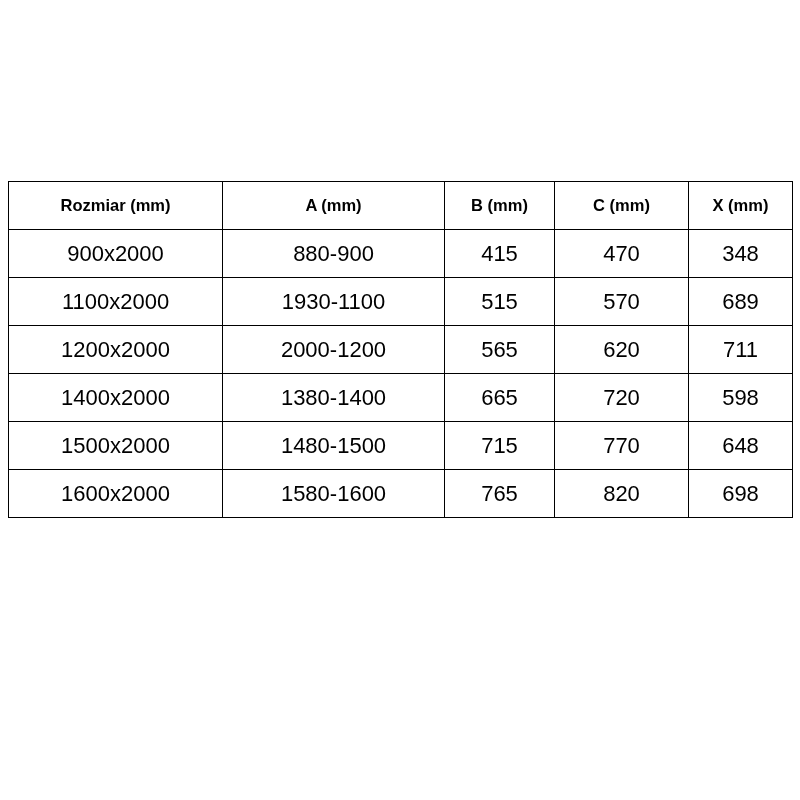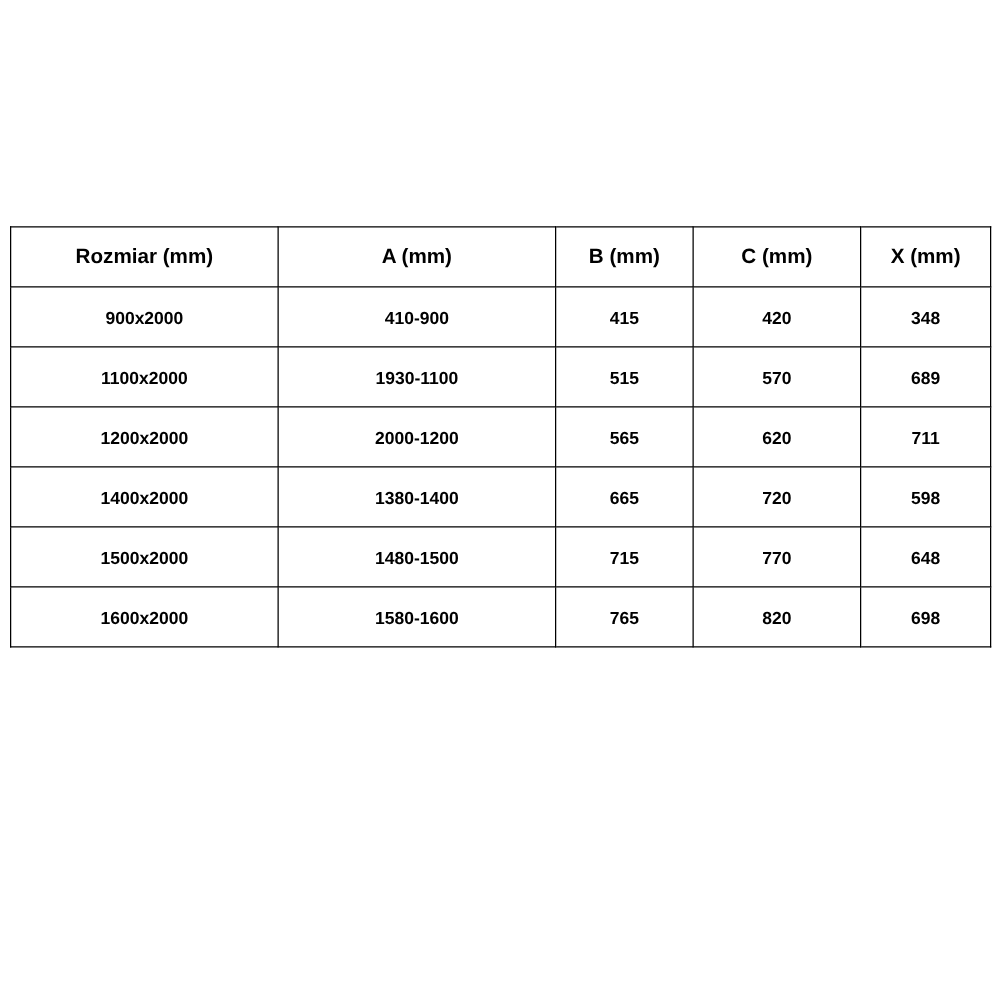--- a/index.html
+++ b/index.html
@@ -28,22 +28,22 @@
   table.spec {
     border-collapse: collapse;
     width: 784px;
     table-layout: fixed;
   }
   table.spec td {
     border: 1px solid #000000;
     height: 48px;
     text-align: center;
     vertical-align: middle;
-    font-size: 14px;
-    font-weight: bold;
+    font-size: 22px;
+    font-weight: normal;
     color: #000000;
     padding: 0 2px;
     box-sizing: border-box;
   }
   table.spec tr.header td {
     font-size: 16.5px;
     font-weight: bold;
   }
   col.c0 { width: 214px; }
   col.c1 { width: 222px; }
@@ -67,23 +67,23 @@
       <tbody>
         <tr class="header">
           <td>Rozmiar (mm)</td>
           <td>A (mm)</td>
           <td>B (mm)</td>
           <td>C (mm)</td>
           <td>X (mm)</td>
         </tr>
         <tr>
           <td>900x2000</td>
-          <td>410-900</td>
+          <td>880-900</td>
           <td>415</td>
-          <td>420</td>
+          <td>470</td>
           <td>348</td>
         </tr>
         <tr>
           <td>1100x2000</td>
           <td>1930-1100</td>
           <td>515</td>
           <td>570</td>
           <td>689</td>
         </tr>
         <tr>

